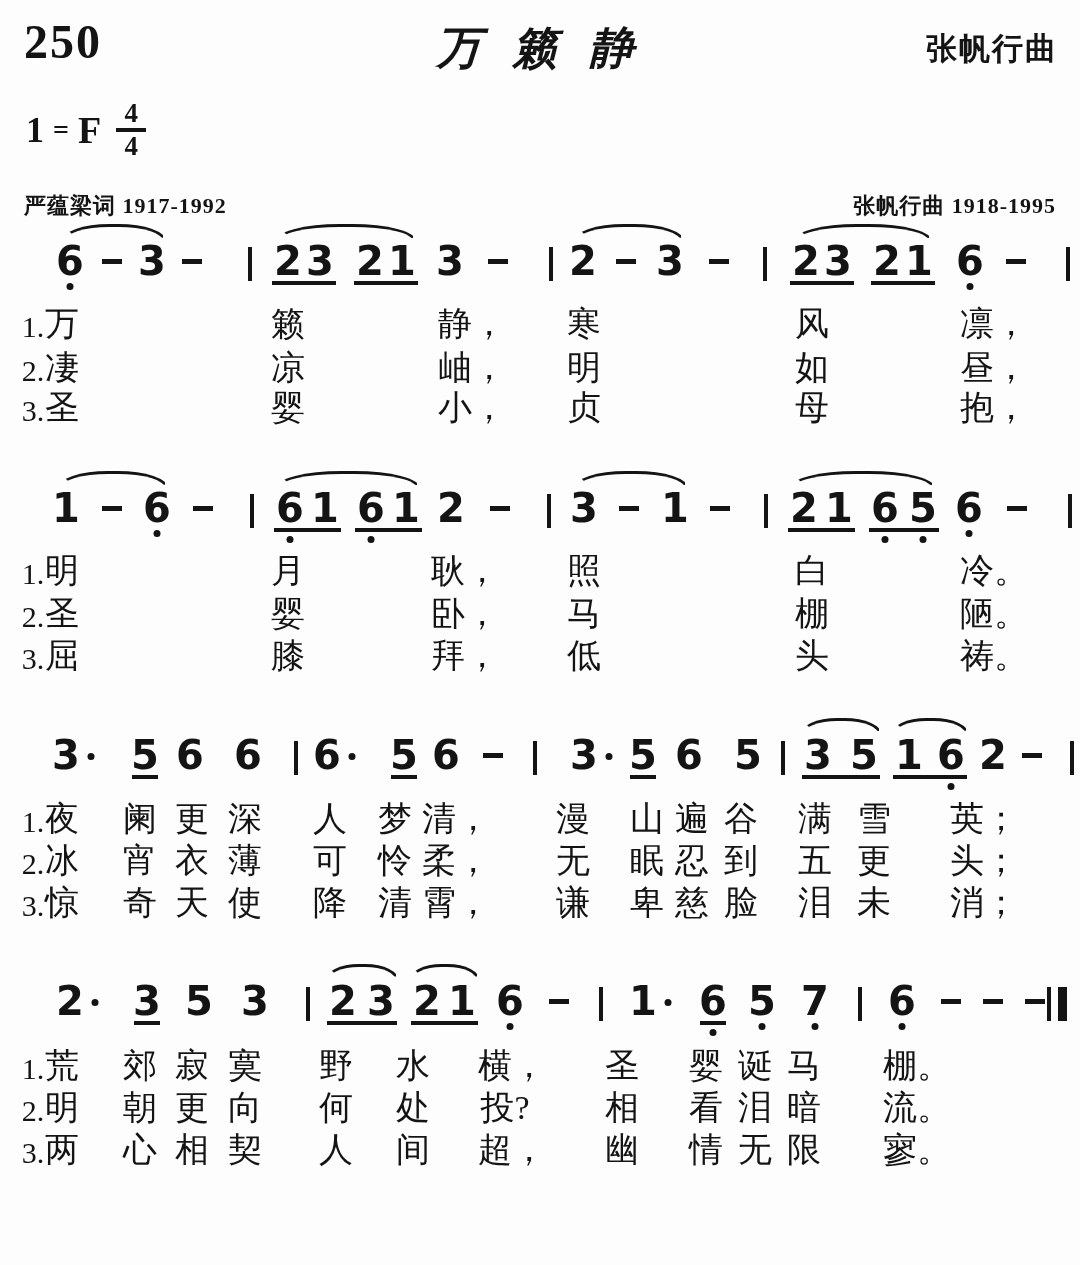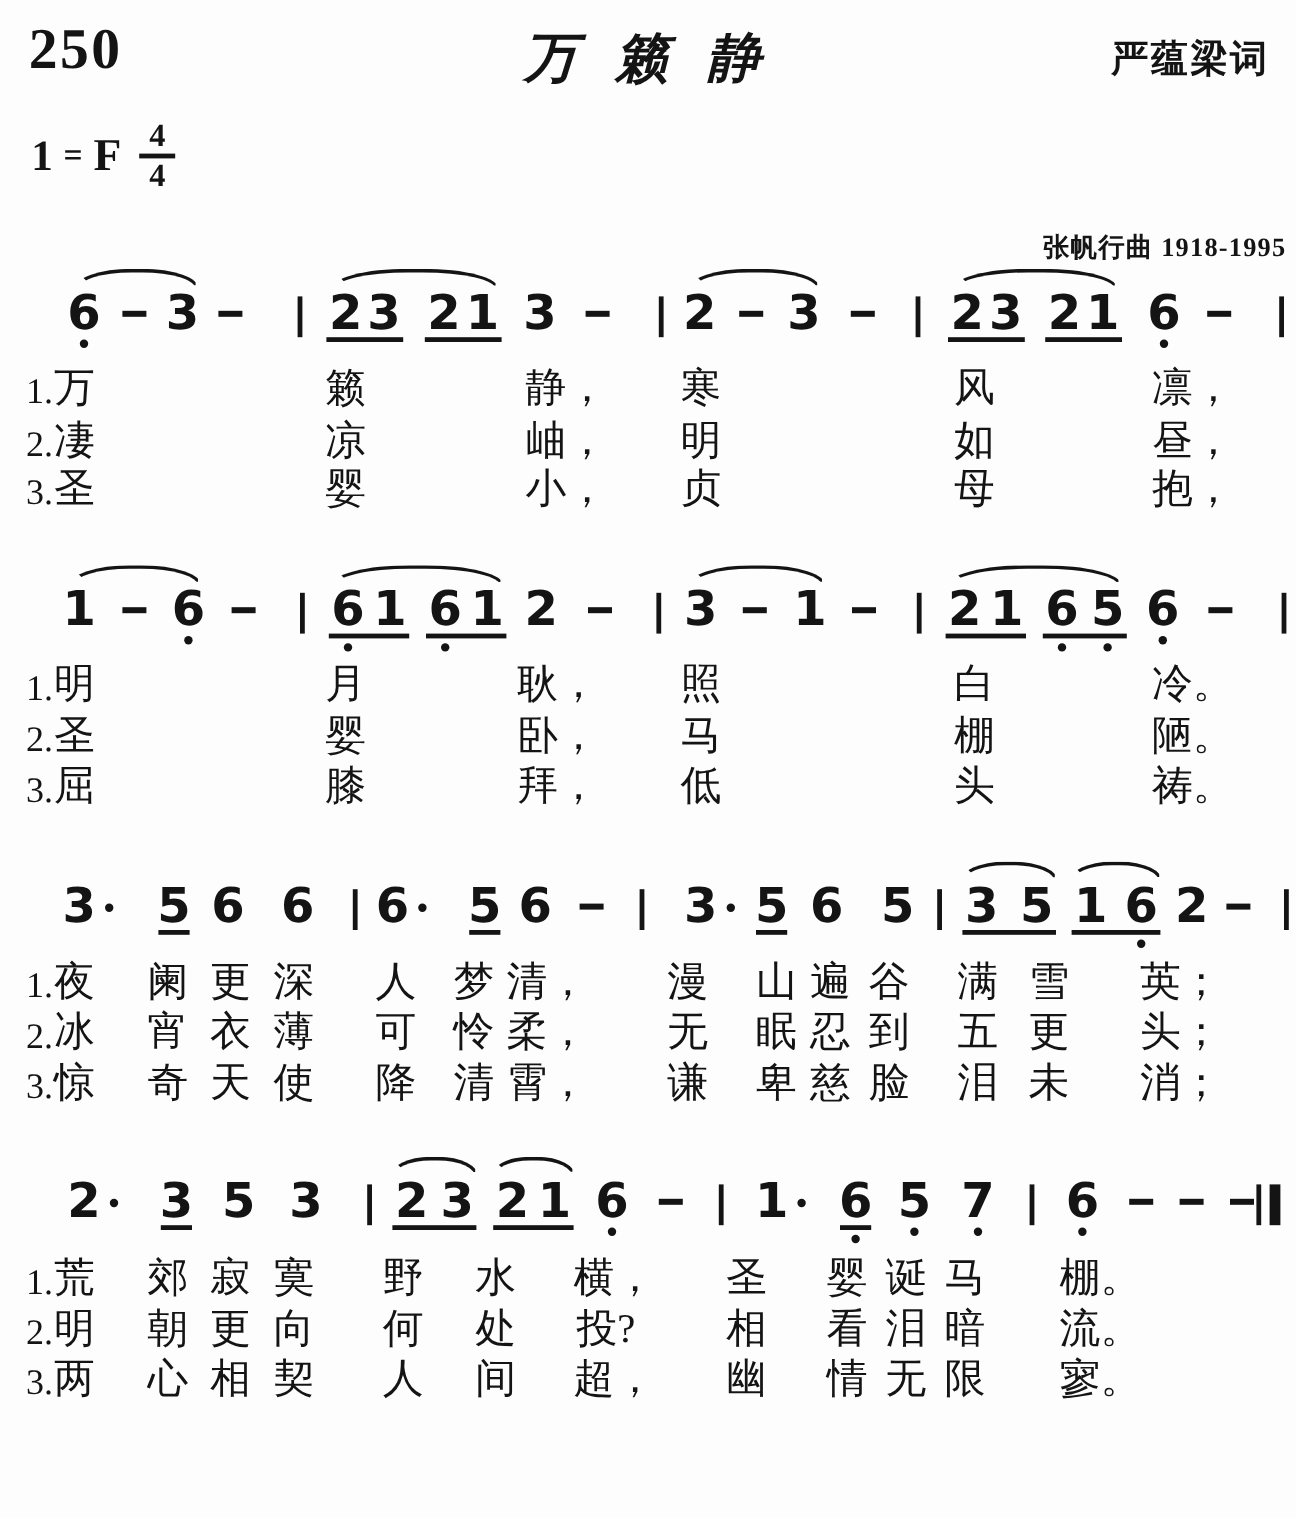--- a/index.html
+++ b/index.html
@@ -19,54 +19,55 @@
   .category{right:22px;top:28px;font-size:31px;font-weight:bold;letter-spacing:2px;}
   .keysig{left:26px;top:100px;display:flex;align-items:center;gap:9px;font-weight:bold;}
   .keysig .tonic{font-size:36px;}
   .keysig .eq{font-size:28px;}
   .keysig .keyletter{font-size:38px;}
   .meter{display:inline-flex;flex-direction:column;align-items:center;margin-left:6px;line-height:1;}
   .meter .num{font-size:27px;font-weight:bold;}
   .meter .bar{width:30px;height:4px;background:#141414;margin:1px 0;}
   .credit{top:191px;font-size:22px;font-weight:600;letter-spacing:1px;}
   .credit.left{left:24px;}
-  .credit.right{right:8px;}
+  .credit.right{right:24px;}
   
   .note{transform:translateX(-50%);font-family:"DejaVu Sans","Liberation Sans",sans-serif;
         font-weight:800;font-size:40px;line-height:30px;}
   .dash{transform:translateX(-50%);width:20px;height:5px;background:#141414;}
   .barline{transform:translateX(-50%);width:4px;height:34px;background:#141414;}
   .finalbar-thin{width:4px;height:34px;background:#141414;}
   .finalbar-thick{width:9px;height:34px;background:#141414;}
   .beam{height:4px;background:#141414;}
   .slur{border:3.5px solid transparent;border-top:3.5px solid #141414;
         border-radius:50% 50% 0 0 / 110% 110% 0 0;height:17px;box-sizing:border-box;}
   .odot,.adot{width:7px;height:7px;border-radius:50%;background:#141414;transform:translateX(-50%);}
   .syll{transform:translateX(-50%);font-size:34px;line-height:36px;}
   .vnum{transform:translateX(-50%);font-size:30px;line-height:36px;}
 </style>
 </head>
 <body>
 
 <div class="page">
   <div class="abs hymn-number">250</div>
   <div class="abs title">万 籁 静</div>
-  <div class="abs category">严蕴梁词</div>
+  <div class="abs category">张帆行曲</div>
 
   <div class="abs keysig">
     <span class="tonic">1</span>
     <span class="eq">=</span>
     <span class="keyletter">F</span>
     <span class="meter">
       <span class="num">4</span>
       <span class="bar"></span>
       <span class="num">4</span>
     </span>
   </div>
 
+  <div class="abs credit left">严蕴梁词 1917-1992</div>
   <div class="abs credit right">张帆行曲 1918-1995</div>
 
   <div id="score">
       <div class="abs note" style="left: 70px; top: 246px;">6</div>
       <div class="abs odot" style="left: 70px; top: 283px;"></div>
       <div class="abs dash" style="left: 112px; top: 259px;"></div>
       <div class="abs note" style="left: 152px; top: 246px;">3</div>
       <div class="abs dash" style="left: 192px; top: 259px;"></div>
       <div class="abs barline" style="left: 250px; top: 247px;"></div>
       <div class="abs note" style="left: 288px; top: 246px;">2</div>

